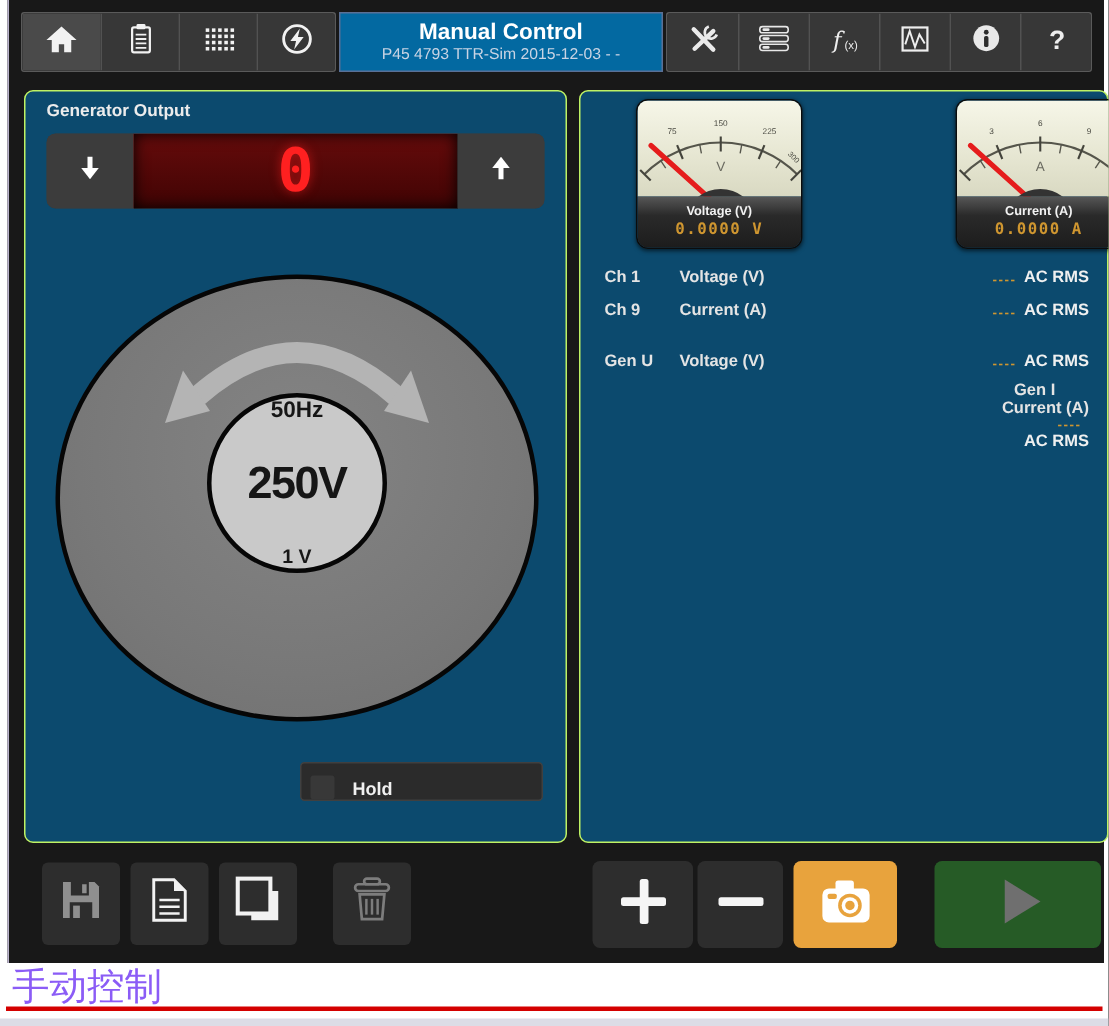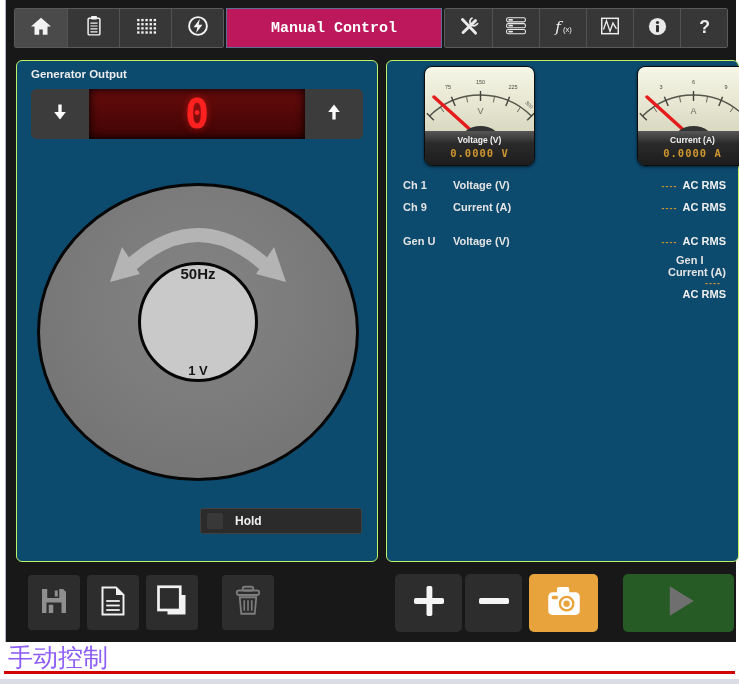--- a/index.html
+++ b/index.html
@@ -8,21 +8,21 @@
 
   .app { position:absolute; left:5px; top:0; width:731px; height:642px; background:#181818; border-left:1px solid #b9b2cc; }
 
   
   .topbar { position:absolute; left:8px; right:8px; top:8px; height:40px; display:flex; }
   .tb-group { display:flex; border:1px solid #5a5a5a; border-radius:2px; overflow:hidden; }
   .tb-btn { width:52px; height:100%; background:#373737; display:flex; align-items:center; justify-content:center; border-left:1px solid #525252; cursor:pointer; }
   .tb-btn:first-child { border-left:none; }
   .tb-btn.active { background:#4a4a4a; }
   .tb-group.right .tb-btn { width:47px; }
-  .tb-title { flex:1; background:#be185d; border:1px solid #5a7096; margin:0 2px; display:flex; flex-direction:column; align-items:center; justify-content:center;font-family:Liberation Mono, monospace; }
+  .tb-title { flex:1; background:#0369a1; border:1px solid #5a7096; margin:0 2px; display:flex; flex-direction:column; align-items:center; justify-content:center; }
   .tb-title .t1 { color:#ffffff; font-size:15px; font-weight:bold; line-height:17px; }
   .tb-title .t2 { color:#c9d4e4; font-size:10.5px; line-height:13px; }
 
   
   .panel { position:absolute; background:#0c4a6e; border:1px solid #bef264; border-radius:6px; }
   .panel-left  { left:10px;  top:60px; width:362px; height:502px; }
   .panel-right { left:380px; top:60px; width:353px; height:502px; }
 
   .gen-heading { position:absolute; left:14px; top:7px; font-size:11.5px; font-weight:bold; color:#ececec; }
 
@@ -37,21 +37,21 @@
   .knob { position:absolute; left:98px; top:76px; width:120px; height:120px; border-radius:50%;
           background:#c9c9c9; border:3px solid #060606; display:flex; flex-direction:column; align-items:center; justify-content:space-between; color:#161616; }
   .knob .k-freq { font-size:15px; font-weight:bold; line-height:17px; }
   .knob .k-volt { font-size:30px; font-weight:bold; line-height:31px; letter-spacing:-1px; }
   .knob .k-step { font-size:13px; font-weight:bold; line-height:16px; }
 
   .gen-info { position:absolute; left:14px; top:431px; color:#e8e8e8; font-size:11.5px; font-weight:bold; line-height:16px; }
   .interlock-row { display:flex; align-items:center; margin-top:1px; }
   .interlock-dot { width:11px; height:11px; border-radius:50%; background:#0d0d0d; border:1px solid #333; margin-right:7px; }
 
-  .hold-btn { position:absolute; left:183px; top:447px; width:162px; height:26px; background:#2b2b2b; border:1px solid #404040; border-radius:3px; display:flex; align-items:center; cursor:pointer; }
+  .hold-btn { position:absolute; left:183px; top:447px; width:162px; height:26px; background:#2b2b2b; border:1px solid #404040; border-radius:3px; display:flex; align-items:flex-end; cursor:pointer; }
   .hold-check { width:16px; height:16px; background:#383838; border-radius:2px; margin-left:6px; }
   .hold-label { color:#f0f0f0; font-size:12px; font-weight:bold; margin-left:12px; }
 
   
   .meter { position:absolute; top:5px; width:111px; height:100px; border-radius:8px; overflow:hidden; border:1px solid #0c0c0c; box-shadow:0 1px 3px rgba(0,0,0,.6); }
   .meter-1 { left:37px; } .meter-2 { left:250px; }
   .meter-face { height:64px; background:linear-gradient(180deg,#f6f6e8 0%,#e7e7d3 55%,#d9d9c2 100%); }
   .meter-band { height:36px; background:linear-gradient(180deg,#575757 0%,#2a2a2a 35%,#1b1b1b 100%); text-align:center; }
   .meter-name { color:#f2f2f2; font-size:8.5px; font-weight:bold; padding-top:4px; }
   .meter-read { color:#cf9630; font-family:"DejaVu Sans Mono", monospace; font-size:10.5px; font-weight:bold; letter-spacing:1px; padding-top:2px; }
@@ -135,20 +135,21 @@
           <svg width="28" height="28" viewBox="0 0 44 44">
               <circle cx="22" cy="22" r="14" fill="none" stroke="#f2f2f2" stroke-width="3"></circle>
               <polygon points="25,11 15,24 21,24 19,33 29,20 23,20" fill="#f2f2f2"></polygon>
             </svg>
         </span>
       </div>
     </div>
 
     <div class="tb-title">
       <div class="t1">Manual Control</div>
+      <div class="t2">P45 4793 TTR-Sim 2015-12-03 - -</div>
     </div>
 
     <div class="tb-group right">
       <div class="tb-btn">
         <span>
           <svg width="26" height="26" viewBox="0 0 44 44">
               <line x1="11" y1="11" x2="33" y2="34" stroke="#eaeaea" stroke-width="5" stroke-linecap="round"></line>
               <line x1="33" y1="13" x2="12" y2="33" stroke="#eaeaea" stroke-width="5" stroke-linecap="round"></line>
               <path d="M28 8 a7 7 0 1 0 9 9" fill="none" stroke="#eaeaea" stroke-width="3"></path>
             </svg>
@@ -233,20 +234,21 @@
     <div class="dial">
       <div class="dial-arrow">
         <svg width="200" height="72" viewBox="0 0 200 72">
           <path d="M 34 50 Q 100 -8 166 50" fill="none" stroke="#b4b4b4" stroke-width="14"></path>
           <polygon points="12,68 42,60 24,33" fill="#b4b4b4"></polygon>
           <polygon points="188,68 158,60 176,33" fill="#b4b4b4"></polygon>
         </svg>
       </div>
       <div class="knob">
         <div class="k-freq">50Hz</div>
+        <div class="k-volt">250V</div>
         <div class="k-step">1 V</div>
       </div>
     </div>
 
 
     <div class="hold-btn">
       <span class="hold-check"></span>
       <span class="hold-label">Hold</span>
     </div>
   </div>

